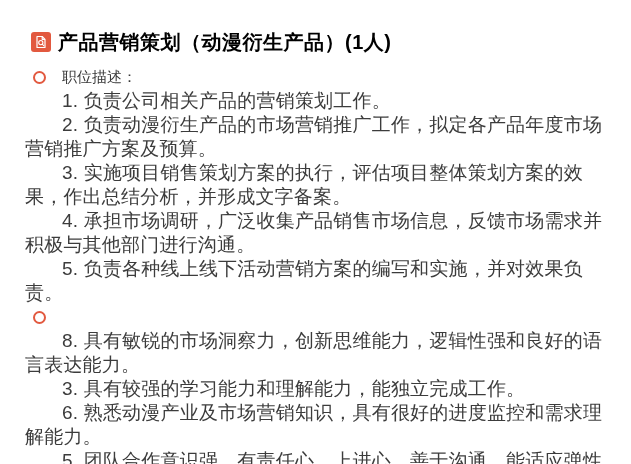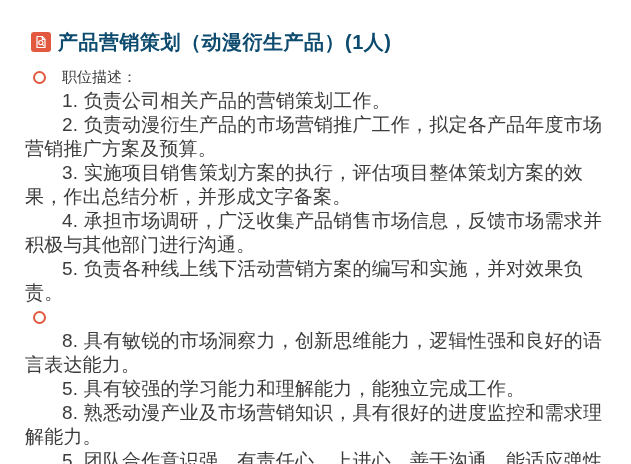--- a/index.html
+++ b/index.html
@@ -30,21 +30,21 @@
     width: 20px;
     height: 20px;
     flex: 0 0 auto;
     margin-right: 7px;
     display: inline-block;
   }
   .title-text {
     font-size: 20px;
     line-height: 24px;
     font-weight: bold;
-    color: #0c4a6e;
+    color: #000000;
     letter-spacing: 0.5px;
   }
   .section-heading {
     display: flex;
     align-items: center;
     height: 24px;
     margin-left: 8px;
     text-align: center;
   }
   .ring-bullet {
@@ -102,19 +102,19 @@
         <p class="para">5. 负责各种线上线下活动营销方案的编写和实施，并对效果负责。</p>
       </div>
   </div>
 
   <div class="section">
     <div class="section-heading">
       <span class="ring-bullet"></span>
     </div>
     <div class="items">
         <p class="para">8. 具有敏锐的市场洞察力，创新思维能力，逻辑性强和良好的语言表达能力。</p>
-        <p class="para">5. 具有较强的学习能力和理解能力，能独立完成工作。</p>
-        <p class="para">8. 熟悉动漫产业及市场营销知识，具有很好的进度监控和需求理解能力。</p>
+        <p class="para">3. 具有较强的学习能力和理解能力，能独立完成工作。</p>
+        <p class="para">6. 熟悉动漫产业及市场营销知识，具有很好的进度监控和需求理解能力。</p>
         <p class="para">5. 团队合作意识强，有责任心，上进心，善于沟通，能适应弹性工作时间并能承受工作压力。</p>
       </div>
   </div>
 
 </div>
 
 </body></html>

